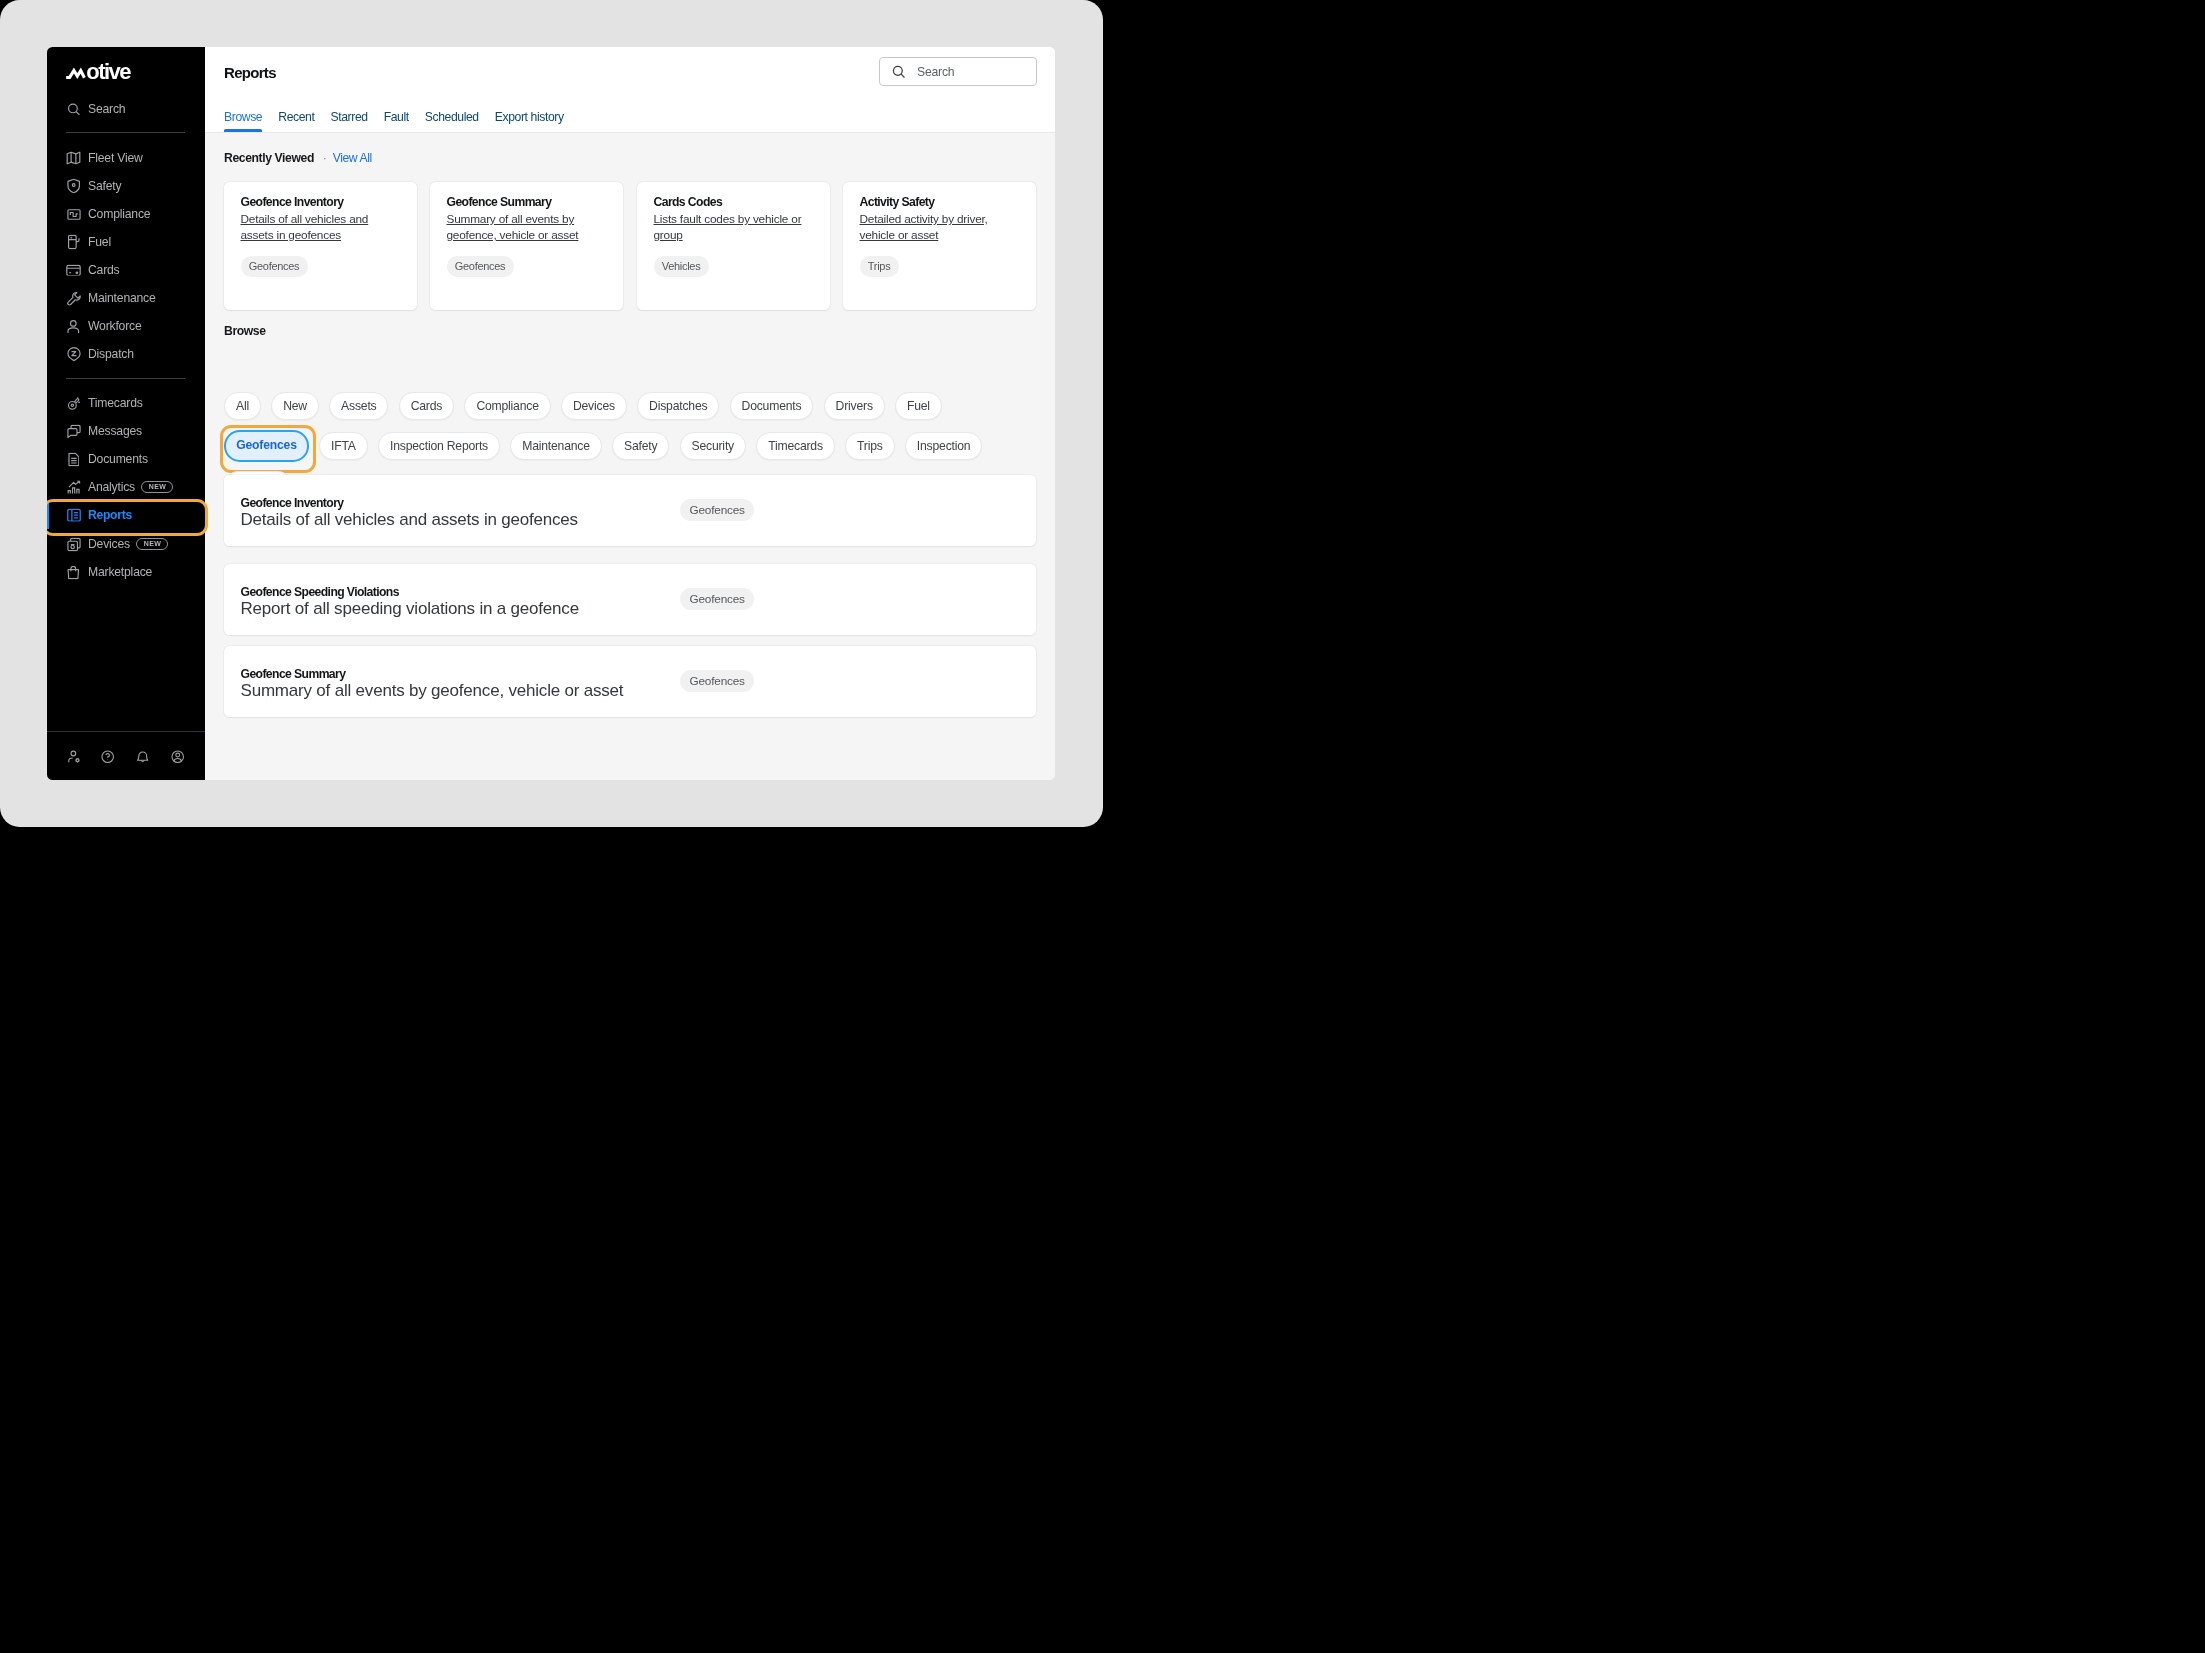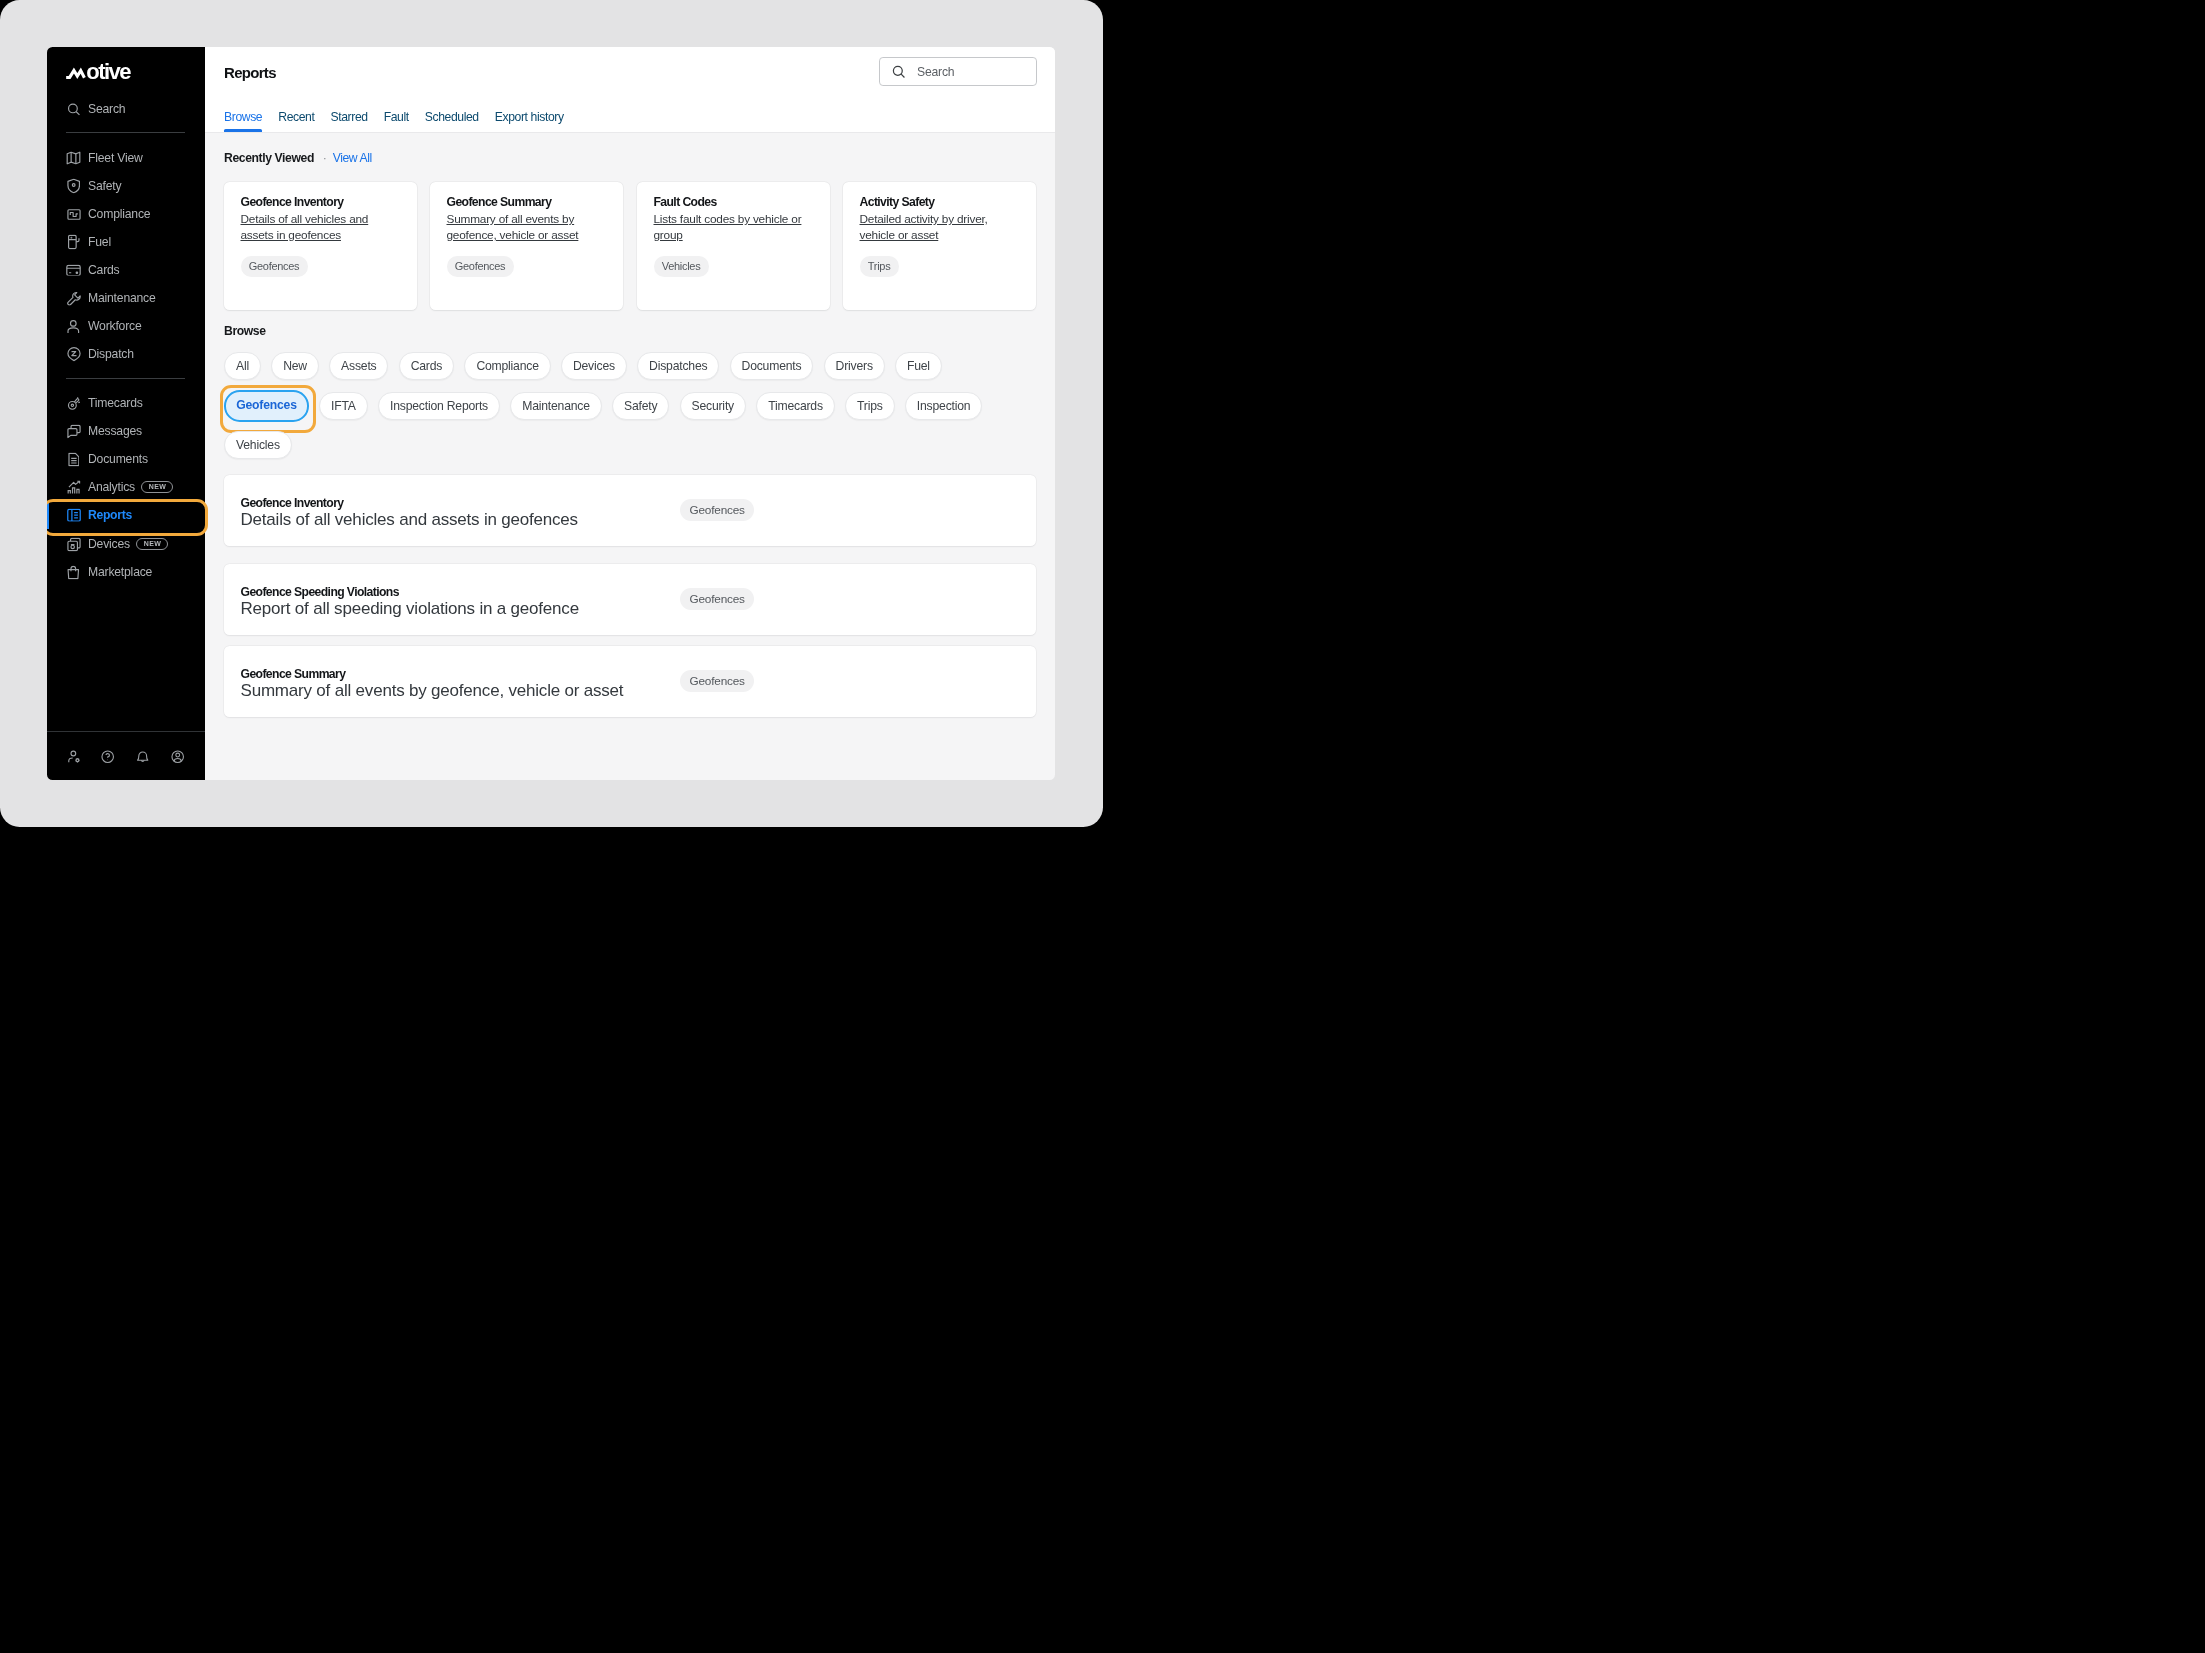--- a/index.html
+++ b/index.html
@@ -29,21 +29,21 @@
 .content { position:absolute; left:0; top:87px; width:851px; }
 .sect { position:absolute; left:19px; font-weight:bold; font-size:12.2px; letter-spacing:-0.4px; color:#17191c; }
 .viewall { color:#1a73e8; font-weight:normal; }
 .dot { color:#8a8e92; font-weight:normal; }
 
 .card { position:absolute; top:48px; width:193px; height:128px; background:#fff; border-radius:5.5px; box-shadow:0 0.8px 1.6px rgba(20,22,26,0.07), 0 0 0 0.8px rgba(20,22,26,0.035); }
 .card h3 { font-size:12.2px; letter-spacing:-0.6px; color:#131518; position:absolute; left:16.5px; top:13px; }
 .card p { position:absolute; left:16.5px; top:29px; font-size:11.8px; letter-spacing:-0.2px; line-height:16px; color:#34393e;text-decoration:underline; }
 .chip { position:absolute; display:inline-block; background:#f1f1f2; border-radius:10.2px; color:#54585d; font-size:11px; letter-spacing:-0.3px; line-height:20.5px; height:20.5px; padding:0 8.3px; white-space:nowrap; }
 
-.pillrow { position:absolute; left:19px; display:flex; gap:10.2px; }
+.pillrow { position:absolute; left:19px; display:flex; gap:10.2px;margin-top:40px; }
 .pill { height:28px; line-height:27px; border-radius:14px; background:#fff; border:0.8px solid #e7e8ea; box-shadow:0 0.8px 1.2px rgba(20,22,26,0.05); padding:0 11px; font-size:12.2px; letter-spacing:-0.2px; color:#3f4449; white-space:nowrap; }
 .pillsel { position:relative; height:31.5px; line-height:27.6px; margin-top:-1.6px; border-radius:15.8px; background:#e1f0fc; border:2px solid #2aa3f0; padding:0 10.2px; font-size:12.2px; letter-spacing:-0.2px; font-weight:bold; color:#1b66d6; }
 .ring { position:absolute; border:3.2px solid #f2a93c; border-radius:11px; }
 
 .row { position:absolute; left:19px; width:812px; height:71px; background:#fff; border-radius:5.5px; box-shadow:0 0.8px 1.6px rgba(20,22,26,0.06), 0 0 0 0.8px rgba(20,22,26,0.03); }
 .row h3 { position:absolute; left:16.5px; top:21px; font-size:12.2px; letter-spacing:-0.6px; color:#131518; }
 .row p { position:absolute; left:16.5px; top:35px; font-size:17px; letter-spacing:-0.2px; color:#34393e; }
 .row .chip { left:456px; top:24px; height:22px; line-height:22px; border-radius:11px; font-size:11.8px; padding:0 9.5px; letter-spacing:-0.2px; }
 svg { display:block; }
 </style>
@@ -77,21 +77,21 @@
         <h3>Geofence Inventory</h3>
         <p>Details of all vehicles and<br>assets in geofences</p>
         <span class="chip" style="left:16.5px; top:74px;">Geofences</span>
       </div>
       <div class="card" style="left:225px;">
         <h3>Geofence Summary</h3>
         <p>Summary of all events by<br>geofence, vehicle or asset</p>
         <span class="chip" style="left:16.5px; top:74px;">Geofences</span>
       </div>
       <div class="card" style="left:432px;">
-        <h3>Fault Codes</h3>
+        <h3>Cards Codes</h3>
         <p>Lists fault codes by vehicle or<br>group</p>
         <span class="chip" style="left:16.5px; top:74px;">Vehicles</span>
       </div>
       <div class="card" style="left:638px;">
         <h3>Activity Safety</h3>
         <p>Detailed activity by driver,<br>vehicle or asset</p>
         <span class="chip" style="left:16.5px; top:74px;">Trips</span>
       </div>
       <div class="sect" style="top:190px;">Browse</div>
       <div class="pillrow" style="top:218px;">

